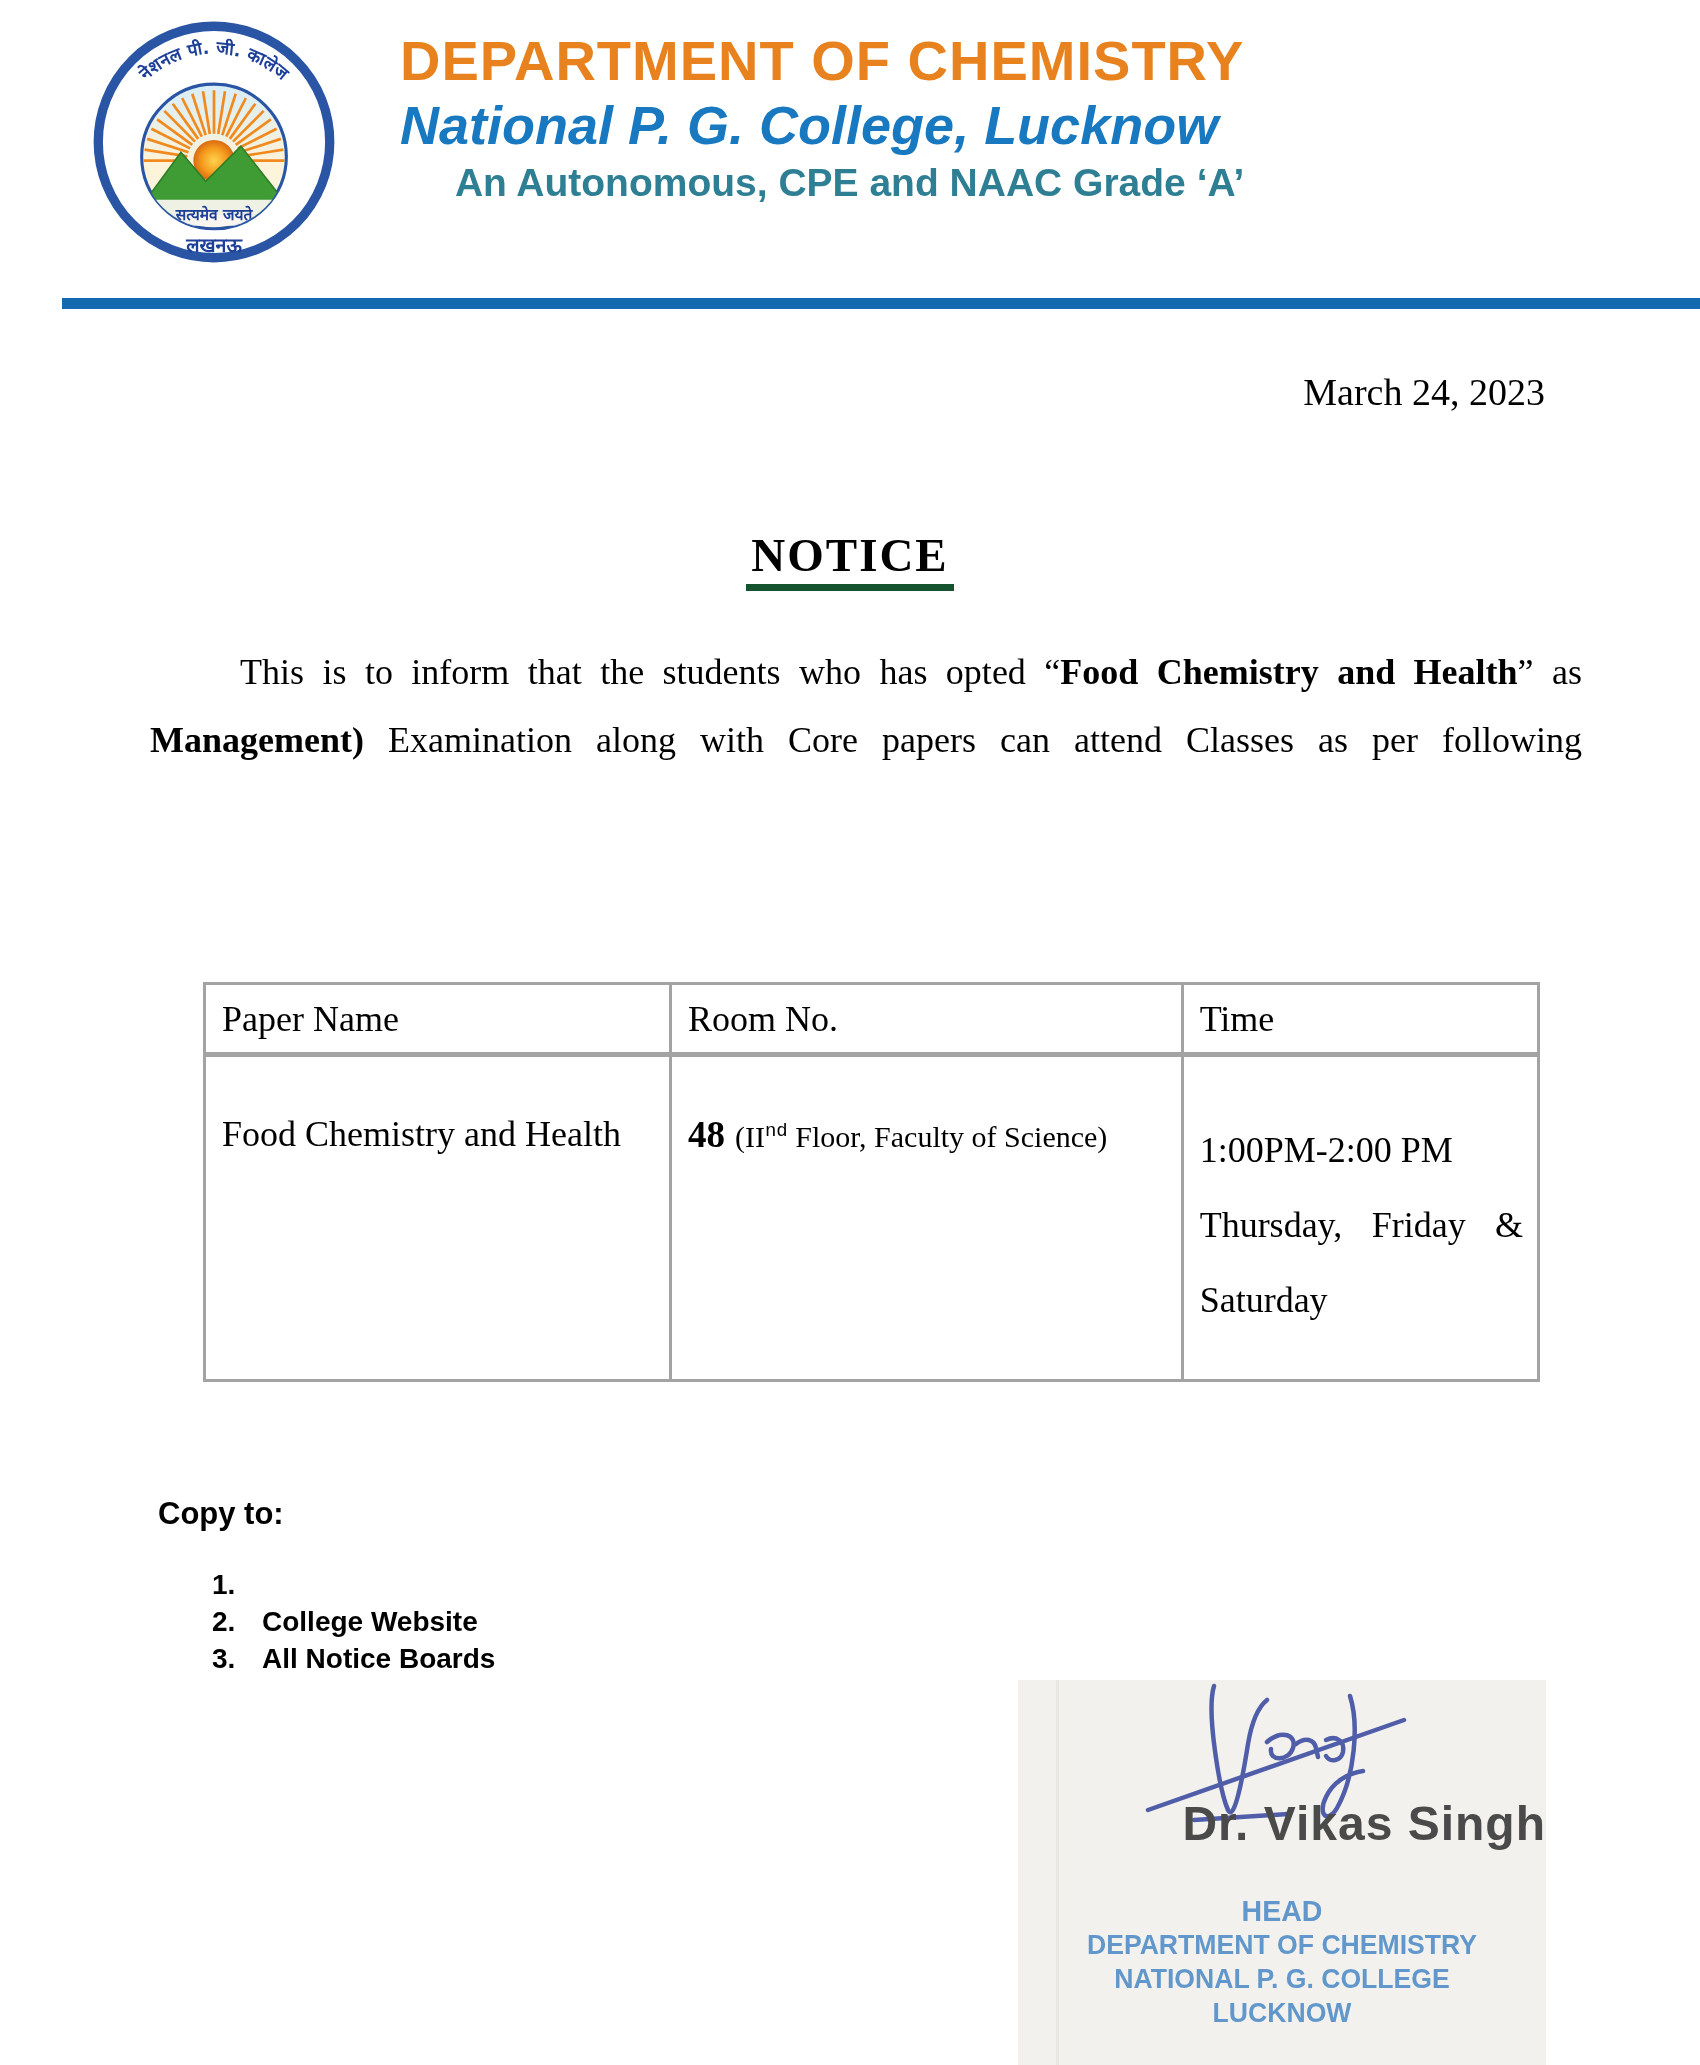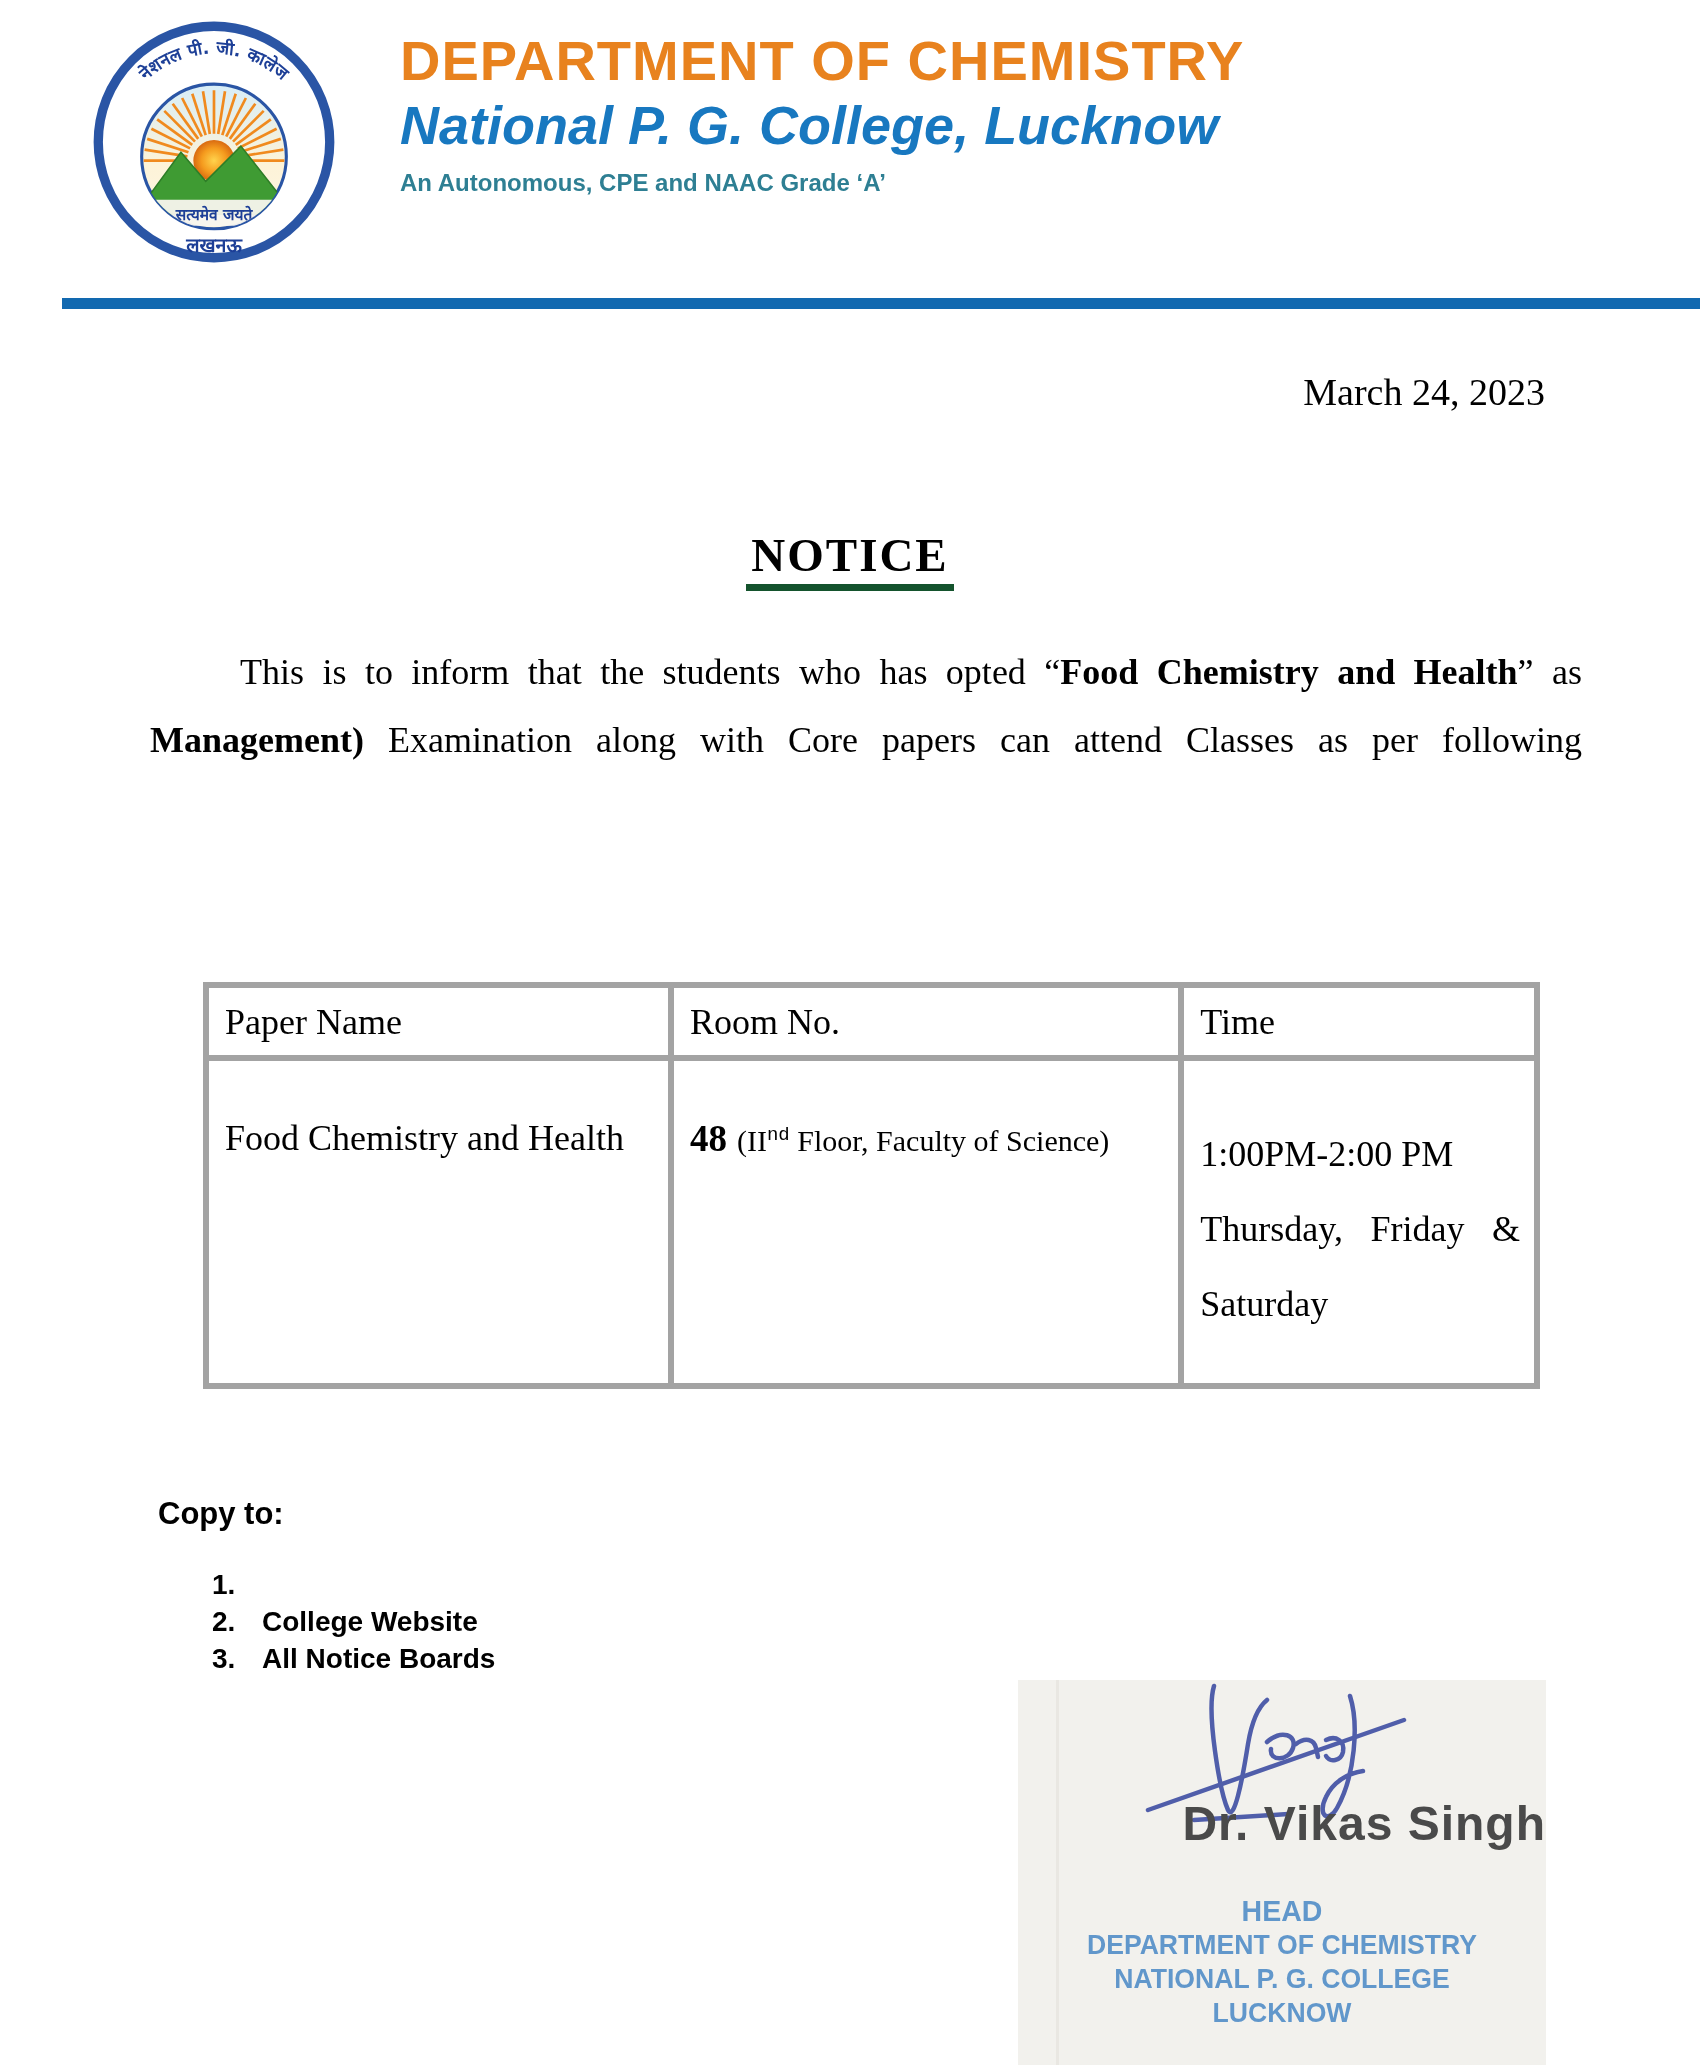--- a/index.html
+++ b/index.html
@@ -7,42 +7,42 @@
     width:1700px; height:2065px; position:relative; background:#ffffff;
     font-family:"Liberation Serif", serif; color:#000;
     overflow:hidden;
   }
 
   
   .logo { position:absolute; left:90px; top:14px; width:248px; height:256px; }
   .hdr { position:absolute; left:400px; top:30px; font-family:"Liberation Sans", sans-serif; }
   .hdr-dept    { font-size:56px; font-weight:700; color:#E8821E; letter-spacing:1px; line-height:62px; }
   .hdr-college { font-size:54px; font-weight:700; color:#1878C0; line-height:62px; margin-top:2px;font-style:italic; }
-  .hdr-sub1    { font-size:24px; font-weight:700; color:#2E7F93; line-height:42px; margin-top:6px; }
+  .hdr-sub1    { font-size:39px; font-weight:700; color:#2E7F93; line-height:42px; margin-top:6px;text-align:right; }
   .hdr-sub2    { font-size:34px; font-weight:700; color:#E8821E; line-height:40px; }
   .rule { position:absolute; left:62px; right:0; top:298px; height:11px; background:#1269B0; }
 
   
   .date { position:absolute; top:370px; left:0; width:1545px; text-align:right; font-size:38px; }
   .notice-wrap { position:absolute; top:528px; left:0; width:1700px; text-align:center; }
   .notice-wrap span {
     font-size:47px; font-weight:700; letter-spacing:2px;
     border-bottom:7px solid #14532d; padding:0 5px 3px 5px;
   }
 
   
   .para { position:absolute; left:150px; top:638px; width:1432px; font-size:36px; }
   .pline { line-height:68px; text-align:justify; text-align-last:justify; white-space:normal; }
   .pline.nojust { text-align-last:left; }
   .pline.indent { text-indent:90px; }
   .b { font-weight:700; }
 
   
   .tbl { position:absolute; left:203px; top:982px; width:1337px; border-collapse:collapse; font-size:36px; }
-  .tbl td { border:6px solid #a3a3a3; padding:0 14px 0 16px; vertical-align:middle; }
+  .tbl td { border:3px solid #a3a3a3; padding:0 14px 0 16px; vertical-align:middle; }
   .tbl tr.hd td { height:67px; border-bottom-width:5px; }
   .tbl tr.data td { height:266px; vertical-align:top; padding-top:56px; }
   .room-detail { font-size:30px; margin-left:10px; }
   .room-detail sup { font-size:19px; vertical-align:super; line-height:0;font-family:Liberation Mono, monospace; }
   .room-no { font-weight:700; font-size:37px; }
   .tline { line-height:75px; }
   .tline.spread { text-align:justify; text-align-last:justify; }
 
   
   .copy-label { position:absolute; left:158px; top:1496px;

